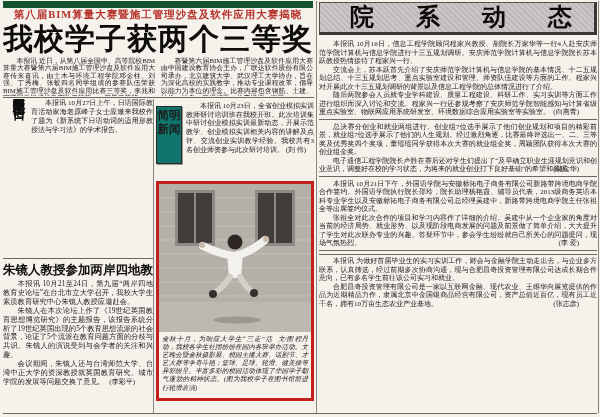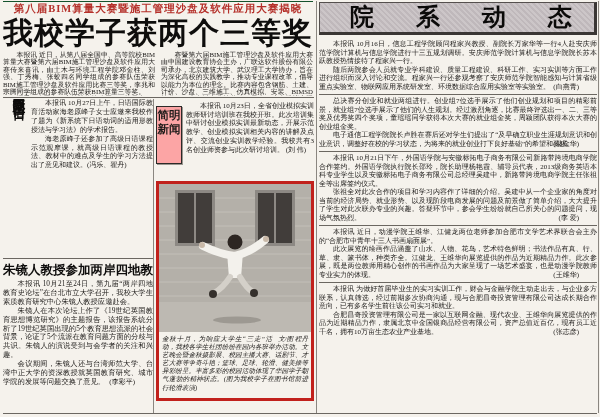--- a/index.html
+++ b/index.html
@@ -8,21 +8,21 @@
     background:#f5f2ec;
     font-family:"Liberation Serif","DejaVu Serif",serif;
     color:#1c1a18;
     position:relative;
   }
   
   .v-rule { position:absolute; width:1px; background:#8a8680; }
   .h-rule { position:absolute; height:1px; background:#6b6761; }
 
   
-  .lead { position:absolute; left:3px; top:1px; width:310px; height:95px; overflow:hidden; border-top:1px solid #14532d; }
+  .lead { position:absolute; left:3px; top:1px; width:310px; height:95px; overflow:hidden; border-top:7px solid #14532d; }
   .kicker {
     color:#b5302a; font-weight:bold; font-size:10.5px; line-height:14px;
     text-align:center; letter-spacing:1px;
     font-family:"Liberation Serif",serif;
   }
   .headline {
     font-family:"Liberation Sans","DejaVu Sans",sans-serif;
     font-weight:bold; font-size:30px; line-height:33px; letter-spacing:1px;
     color:#0e0d0c;
   }
@@ -49,21 +49,21 @@
     color:#0e0d0c; margin-bottom:2px; white-space:nowrap; overflow:hidden;
   }
   .zhu-body { font-size:7.3px; line-height:8.9px; text-align:justify; overflow:hidden; }
   .zhu-body p { text-indent:2em; }
 
   
   .mid-col { position:absolute; left:156px; top:99px; width:158px; height:314px; overflow:hidden; }
   .brief { display:flex; gap:4px; padding:3px 0 2px 0; height:82px; overflow:hidden; }
   .brief-label {
     flex:none; width:26px; height:58px; margin-top:4px;
-    border:1px solid #2c2a28; background:#fca5a5;
+    border:1px solid #2c2a28; background:#0f766e;
     font-family:"Liberation Sans","DejaVu Sans",sans-serif;
     font-weight:bold; font-size:11.5px; line-height:13.5px;
     text-align:center; padding-top:2px; letter-spacing:0;
     word-break:break-all; box-shadow:1px 1px 0 #9a968f;
   }
   .brief-body { font-size:7px; line-height:8.7px; text-align:justify; overflow:hidden; }
   .brief-body p { text-indent:2em; }
 
   .photo-box { border:3px solid #c1211c; background:#f5f2ec; height:220px; overflow:hidden; }
   .photo { width:100%; height:148px; display:block; background:#b7b3ac; }
@@ -108,21 +108,20 @@
       <p>赛暨第六届BIM施工管理沙盘及软件应用大赛由中国建设教育协会主办，广联达软件股份有限公司承办，北京建筑大学、武汉理工大学协办，旨在为深化高校的实践教学，推动专业课程改革，倡导以能力为本位的理念。比赛内容包含钢筋、土建、计价、沙盘、三维施工、仿真模拟、安装、BIMSD等分项，赛事以专业性著称，最大程度上模拟实际工作场景。 (袁 杨)</p>
     </div>
   </div>
 </div>
 
 <div class="left-col">
   <div class="jp-article">
     <div class="v-headline">日语国际教育活动家海老原峰子来校讲学</div>
     <div class="jp-body">
       <p>本报讯 10月27日上午，日语国际教育活动家海老原峰子女士应邀来我校作了题为《新系统下日语动词的适用形教授法与学习法》的学术报告。</p>
-      <p>海老原峰子还参加了高级日语课程示范观摩课，就高级日语课程的教授法、教材中的难点及学生的学习方法提出了意见和建议。(冯乐、翟丹)</p>
     </div>
   </div>
   <div class="zhu-article">
     <div class="zhu-headline">朱镜人教授参加两岸四地教育史论坛</div>
     <div class="zhu-body">
       <p>本报讯 10月21至24日，第九届“两岸四地教育史论坛”在台北市立大学召开，我校大学生素质教育研究中心朱镜人教授应邀赴会。</p>
       <p>朱镜人在本次论坛上作了《19世纪英国教育思想博览研究》的主题报告，该报告系统分析了19世纪英国出现的5个教育思想流派的社会背景，论证了5个流派在教育问题方面的分歧与共识。朱镜人的演说受到与会学者的关注和兴趣。</p>
       <p>会议期间，朱镜人还与台湾师范大学、台湾中正大学的资深教授就英国教育研究、城市学院的发展等问题交换了意见。</p>
       <div class="sig">(李彩平)</div>
     </div>
@@ -182,44 +181,40 @@
       <span>金秋十月，为响应大学生“三走”活动，我校各学生社团纷纷在园内各班举办活动。文艺晚会暨金秋摄影展、校园主播大赛、话剧节、才艺大赛等争奇斗艳；篮球、足球、轮滑、健美操等异彩纷呈。丰富多彩的校园活动体现了华园学子朝气蓬勃的精神状态。(图为我校学子在图书馆前进行轮滑表演)</span>
     </div>
   </div>
 </div>
 
 <div class="right-col">
   <div class="dept-header">院系动态</div>
 
   <div class="dept-item">
     <p>本报讯 10月16日，信息工程学院顾问程家兴教授、副院长万家华等一行4人赴安庆师范学院计算机与信息学院进行十三五规划调研。安庆师范学院计算机与信息学院院长苏本跃教授热情接待了程家兴一行。</p>
+    <p>交流会上，苏本跃首先介绍了安庆师范学院计算机与信息学院的基本情况、十二五规划总结、十三五规划思考、重点实验室建设和管理、师资队伍建设等方面的工作。程家兴对开展此次十三五规划调研的背景以及信息工程学院的总体情况进行了介绍。</p>
     <p>随后两院参会人员就专业学科建设、质量工程建设、科研工作、实习实训等方面工作进行组织而深入讨论和交流。程家兴一行还参观考察了安庆师范学院智能感知与计算省级重点实验室、物联网应用系统研发室、环境数据综合应用实验室等实验室。</p>
     <div class="sig">(白燕青)</div>
   </div>
   <hr class="item-rule">
 
   <div class="dept-item">
     <p>总决赛分创业和就业两组进行。创业组7位选手展示了他们创业规划和项目的精彩前景，就业组7位选手展示了他们的人生规划。经过激烈角逐，比赛最终评选出一、二、三等奖及优秀奖四个奖项，童瑶瑶同学获得本次大赛的就业组金奖，周颖团队获得本次大赛的创业组金奖。</p>
     <p>电子通信工程学院院长卢胜在赛后还对学生们提出了“及早确立职业生涯规划意识和创业意识，调整好在校的学习状态，为将来的就业创业打下良好基础”的希望和要求。</p>
     <div class="sig">(储金华)</div>
   </div>
   <hr class="item-rule">
 
   <div class="dept-item">
     <p>本报讯 10月21日下午，外国语学院与安徽标拓电子商务有限公司新路带跨境电商学院合作签约。外国语学院执行院长邵玲，院长助理杨艳霞、辅导员代表，2013级商务英语本科专业学生以及安徽标拓电子商务有限公司总经理吴建中，新路带跨境电商学院主任张祖全等出席签约仪式。</p>
     <p>张祖全对此次合作的项目和学习内容作了详细的介绍。吴建中从一个企业家的角度对当前的经济局势、就业形势、以及现阶段电商发展的问题及前景做了简单介绍，大大提升了学生对此次联办专业的兴趣。答疑环节中，参会学生纷纷就自己所关心的问题提问，现场气氛热烈。</p>
     <div class="sig">(李 爱)</div>
   </div>
   <hr class="item-rule">
 
-  <div class="dept-item">
-    <p>本报讯 近日，动漫学院王维华、江健龙两位老师参加合肥市文学艺术界联合会主办的“合肥市中青年十三人书画扇面展”。</p>
-    <p>此次展览的绘画作品涵盖了山水、人物、花鸟，艺术特色鲜明；书法作品有真、行、草、隶、篆书体，种类齐全。江健龙、王维华向展览提供的作品为近期精品力作。此次参展，既是两位教师用精心创作的书画作品为大家呈现了一场艺术盛宴，也是动漫学院教师专业实力的体现。</p>
-    <div class="sig">(王维华)</div>
-  </div>
   <hr class="item-rule">
 
   <div class="dept-item">
     <p>本报讯 为做好首届毕业生的实习实训工作，财会与金融学院主动走出去，与企业多方联系，认真筛选，经过前期多次协商沟通，现与合肥昌奇投资管理有限公司达成长期合作意向，已有多名学生前往该公司实习和就业。</p>
     <p>合肥昌奇投资管理有限公司是一家以互联网金融、现代农业、王维华向展览提供的作品为近期精品力作，隶属北京中金国银商品经营有限公司，资产总值近百亿，现有员工近千名，拥有10万亩生态农业产业基地。</p>
     <div class="sig">(张志彦)</div>
   </div>
 </div>
 
 <div class="v-rule" style="left:153px; top:99px; height:314px;"></div>

